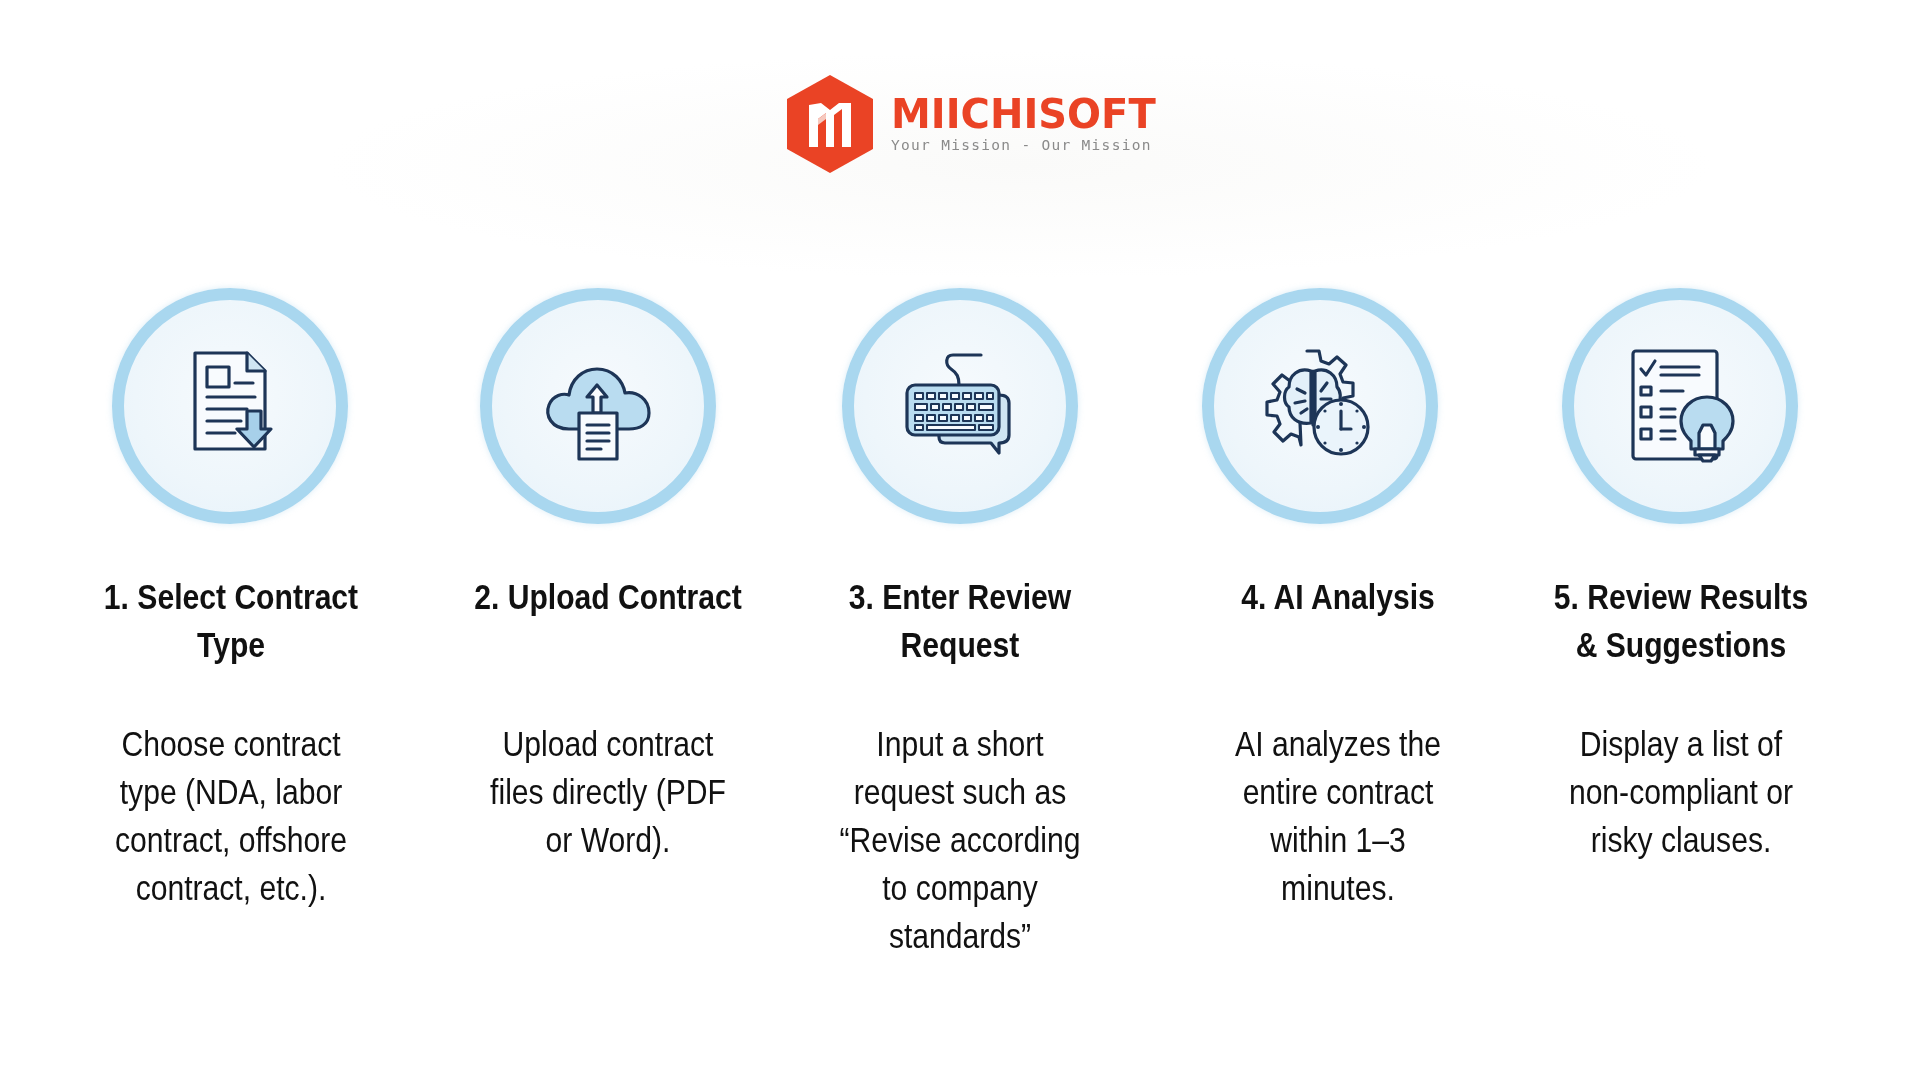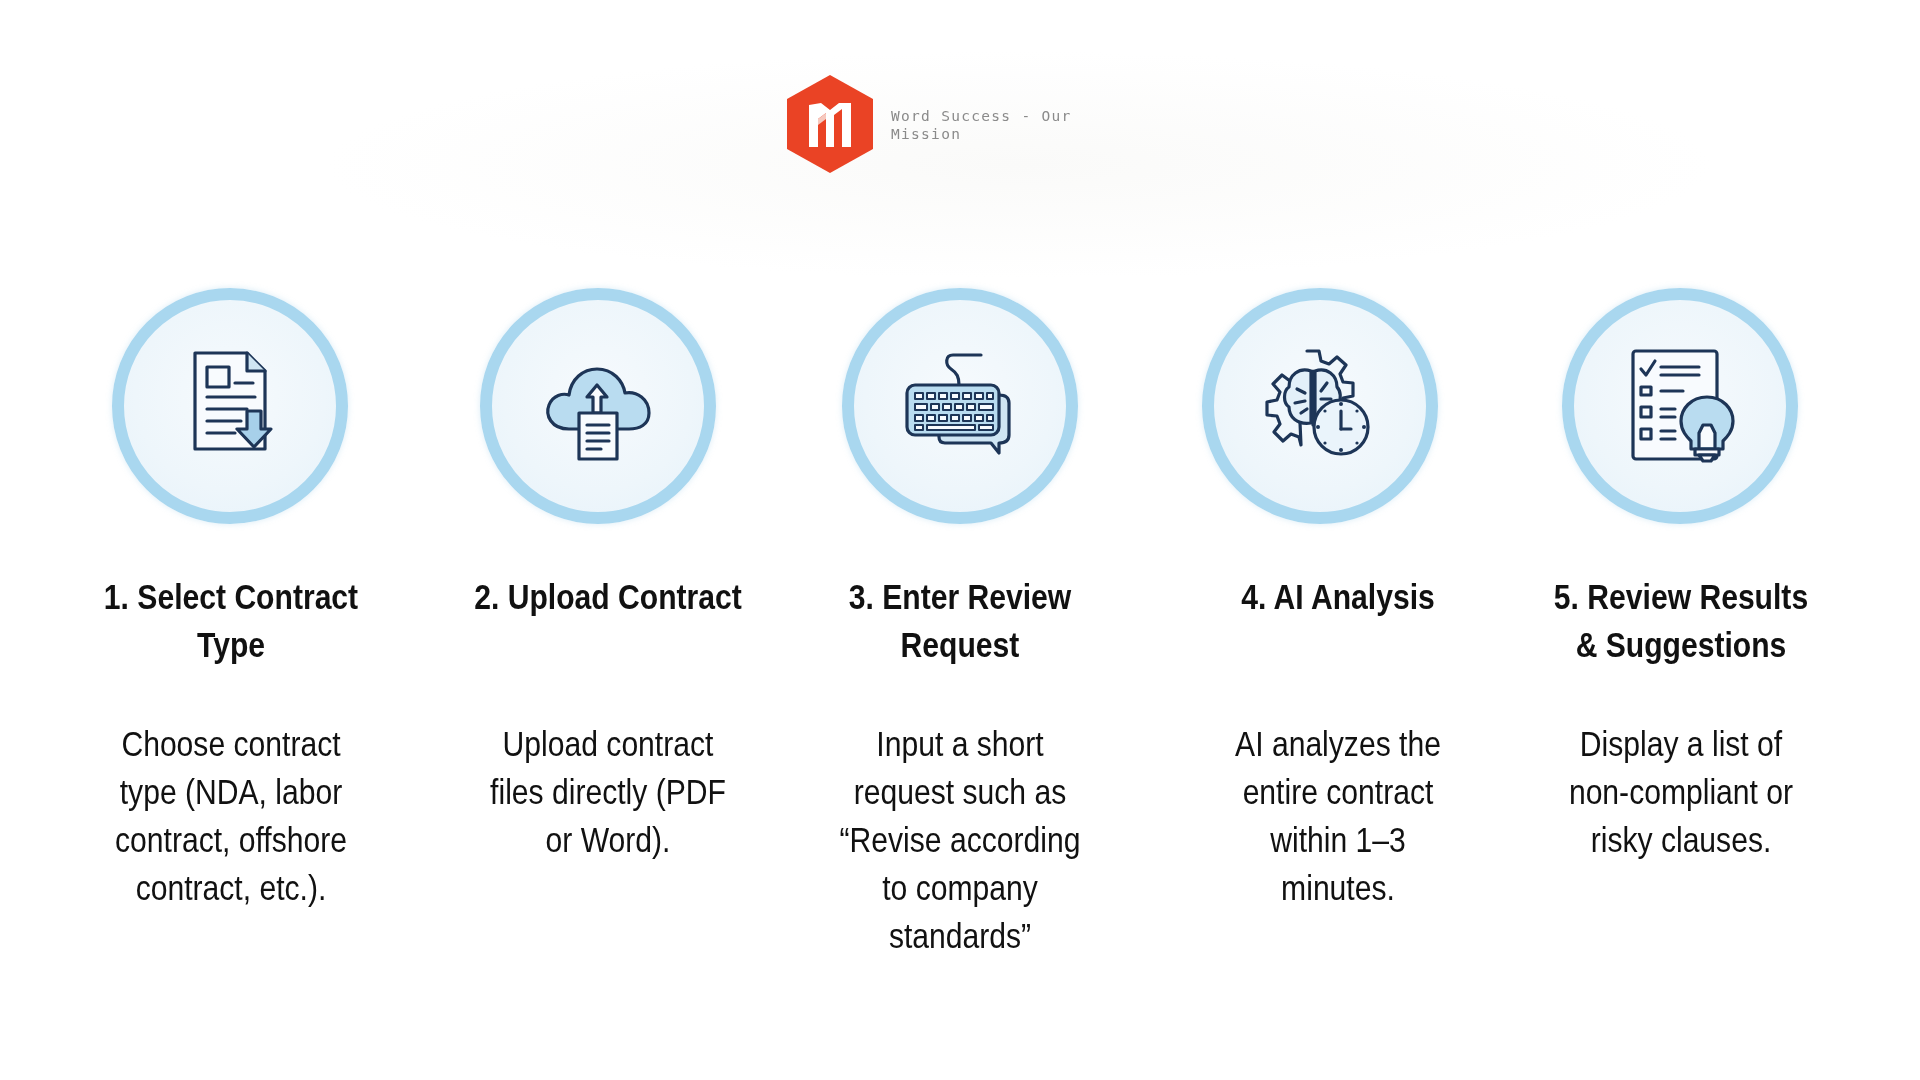--- a/index.html
+++ b/index.html
@@ -55,21 +55,22 @@
 <div class="bg-haze"></div>
 
 <div class="logo">
   <svg class="logo-mark" viewBox="0 0 86 98">
     <polygon points="43,0 86,24 86,74 43,98 0,74 0,24" fill="#ea4325"></polygon>
 
     <path d="M22,30 L22,72 L31,72 L31,44 L39,38 L39,72 L47,72 L47,40 L55,34 L55,72 L64,72 L64,28 L52,28 L43,35 L34,28 Z" fill="#ffffff"></path>
     <path d="M31,44 L39,38 L39,44 L31,50 Z" fill="#f6c9bf"></path>
   </svg>
   <div class="logo-text">
-    <div class="logo-tagline">Word Success - Our Mission</div>
+    <div class="logo-name">MIICHISOFT</div>
+    <div class="logo-tagline">Your Mission - Our Mission</div>
   </div>
 </div>
 
 <div class="step-icon" style="left:112px; top:288px;">
   <svg viewBox="0 0 130 130" fill="none" stroke="#1d3557" stroke-width="3.2" stroke-linejoin="round" stroke-linecap="round">
     <path d="M30,12 L82,12 L100,30 L100,108 L30,108 Z" fill="#f8fbfe"></path>
     <path d="M82,12 L82,30 L100,30" fill="#cfe5f3"></path>
     <rect x="42" y="26" width="22" height="20"></rect>
     <line x1="70" y1="42" x2="88" y2="42"></line>
     <line x1="42" y1="56" x2="90" y2="56"></line>

